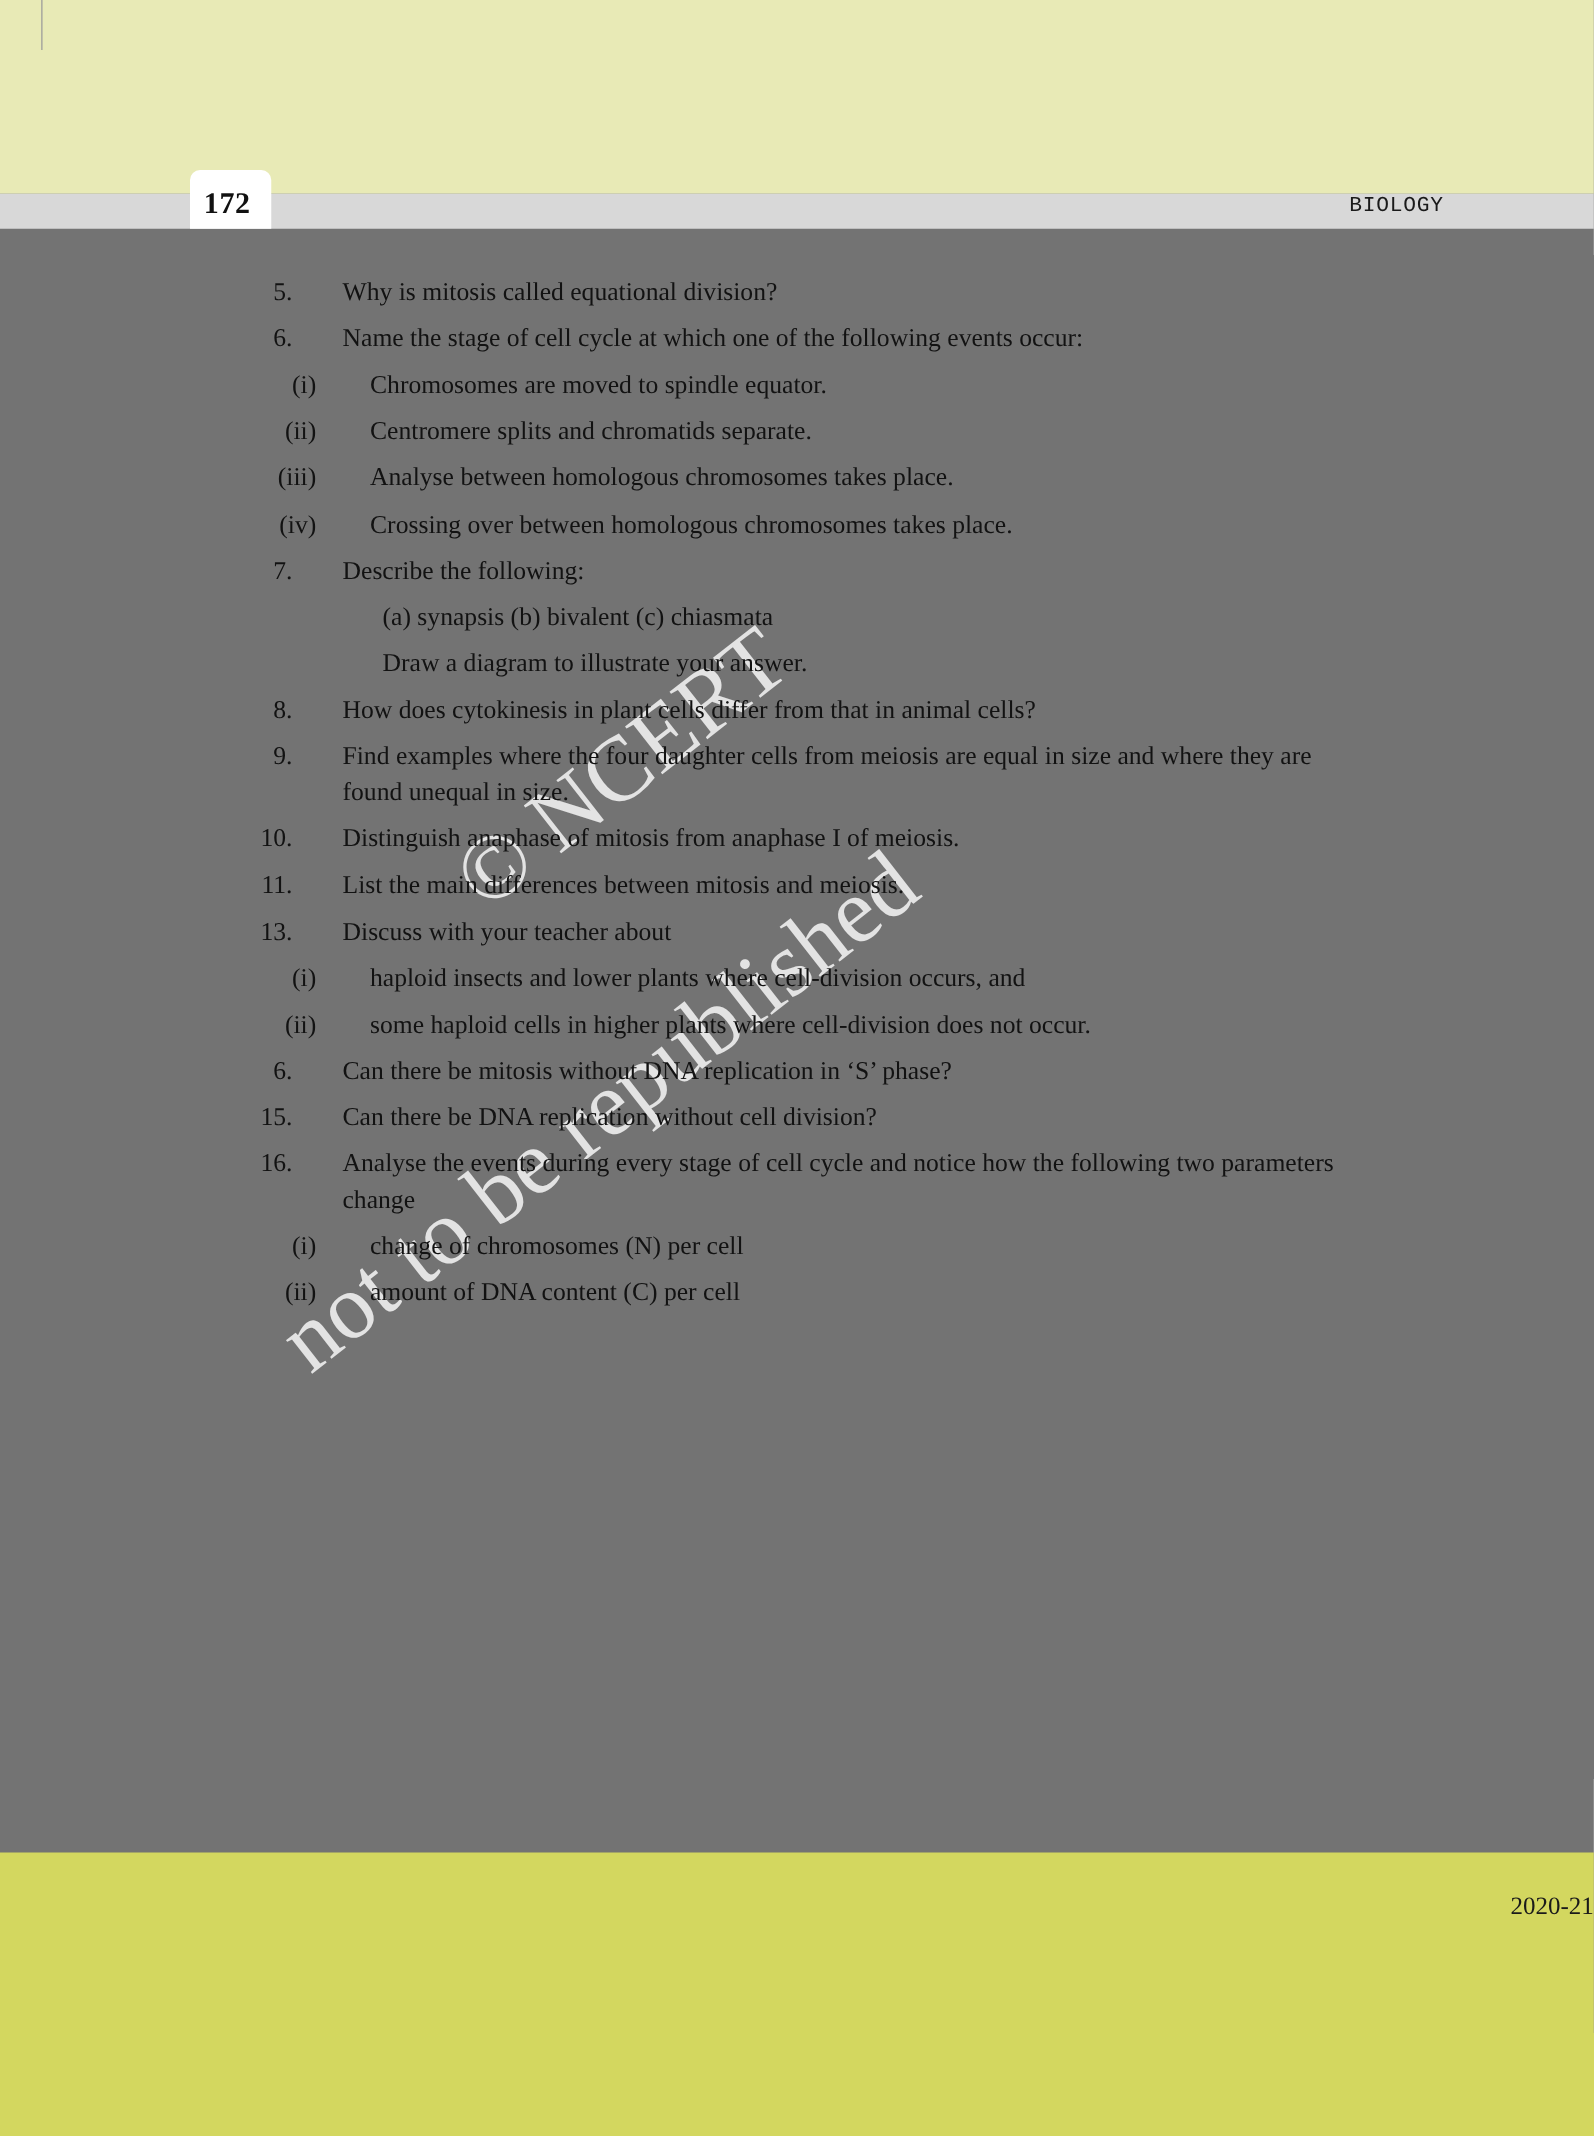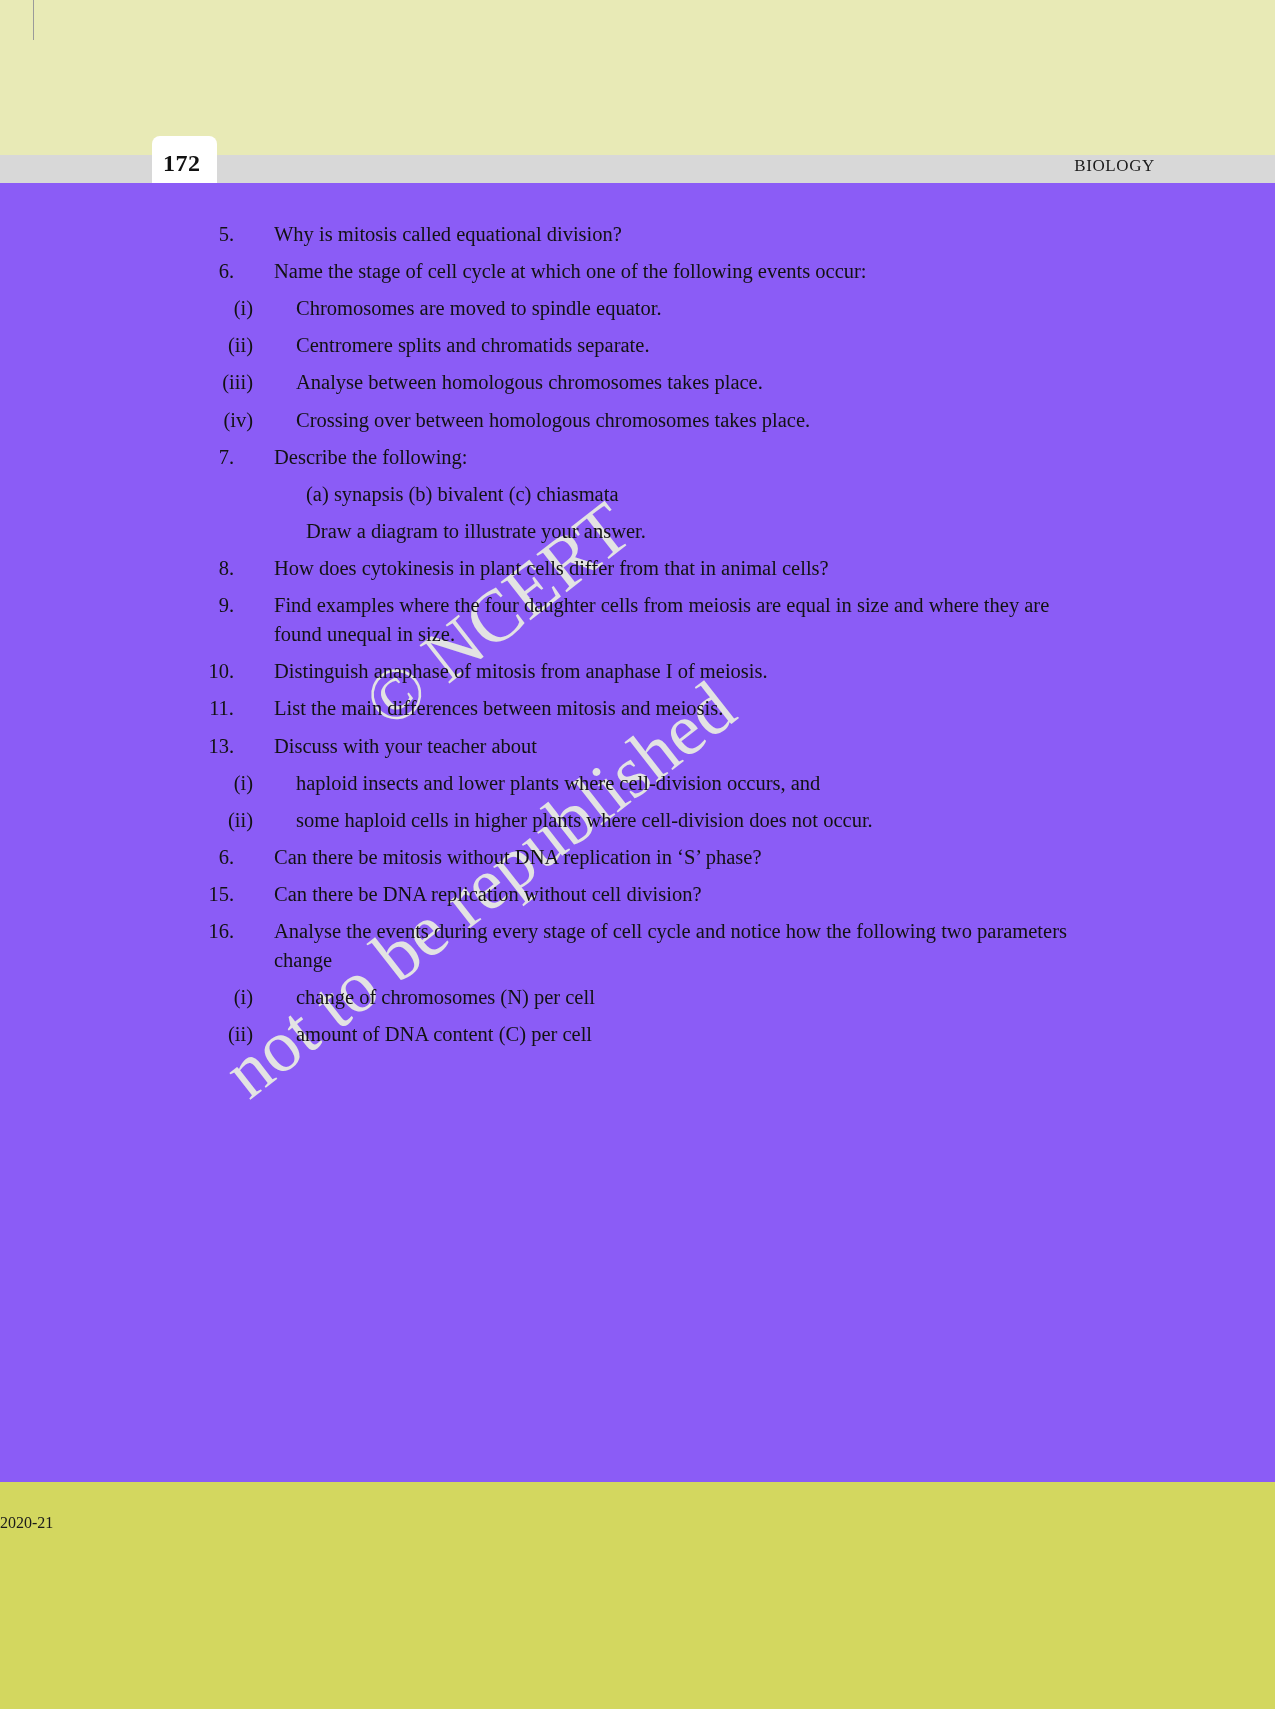--- a/index.html
+++ b/index.html
@@ -12,21 +12,21 @@
     background: #ffffff;
     font-family: "Liberation Serif", serif;
     position: relative;
     overflow: hidden;
   }
 
   
   .page {
     position: absolute;
     inset: 0;
-    background: #8b5cf6;
+    background: #737373;
   }
 
   
   .top-band {
     position: absolute;
     left: 0;
     top: 0;
     width: 1275px;
     height: 155px;
     background: #e8eab6;
@@ -60,21 +60,21 @@
     font-family: "Liberation Serif", serif;
     font-weight: bold;
     font-size: 24px;
     color: #111111;
     letter-spacing: 0.5px;
   }
   .header-subject {
     position: absolute;
     right: 120px;
     top: 156px;
-    font-family: Liberation Serif, serif;
+    font-family: Liberation Mono, monospace;
     font-size: 17px;
     color: #1a1a1a;
     letter-spacing: 0.6px;
     font-variant: small-caps;
     text-transform: uppercase;
   }
 
   
   .spine-top {
     position: absolute;
@@ -100,23 +100,23 @@
     top: 1482px;
     width: 1275px;
     height: 227px;
     background: #d3d75f;
   }
   .footer-year {
     position: absolute;
     left: 0;
     top: 1514px;
     width: 1275px;
-    text-align: left;
+    text-align: right;
     font-family: "Liberation Serif", serif;
-    font-size: 16px;
+    font-size: 20px;
     color: #1a1a1a;
   }
 
   
   .watermark {
     position: absolute;
     left: 230px;
     top: 470px;
     width: 820px;
     height: 800px;

